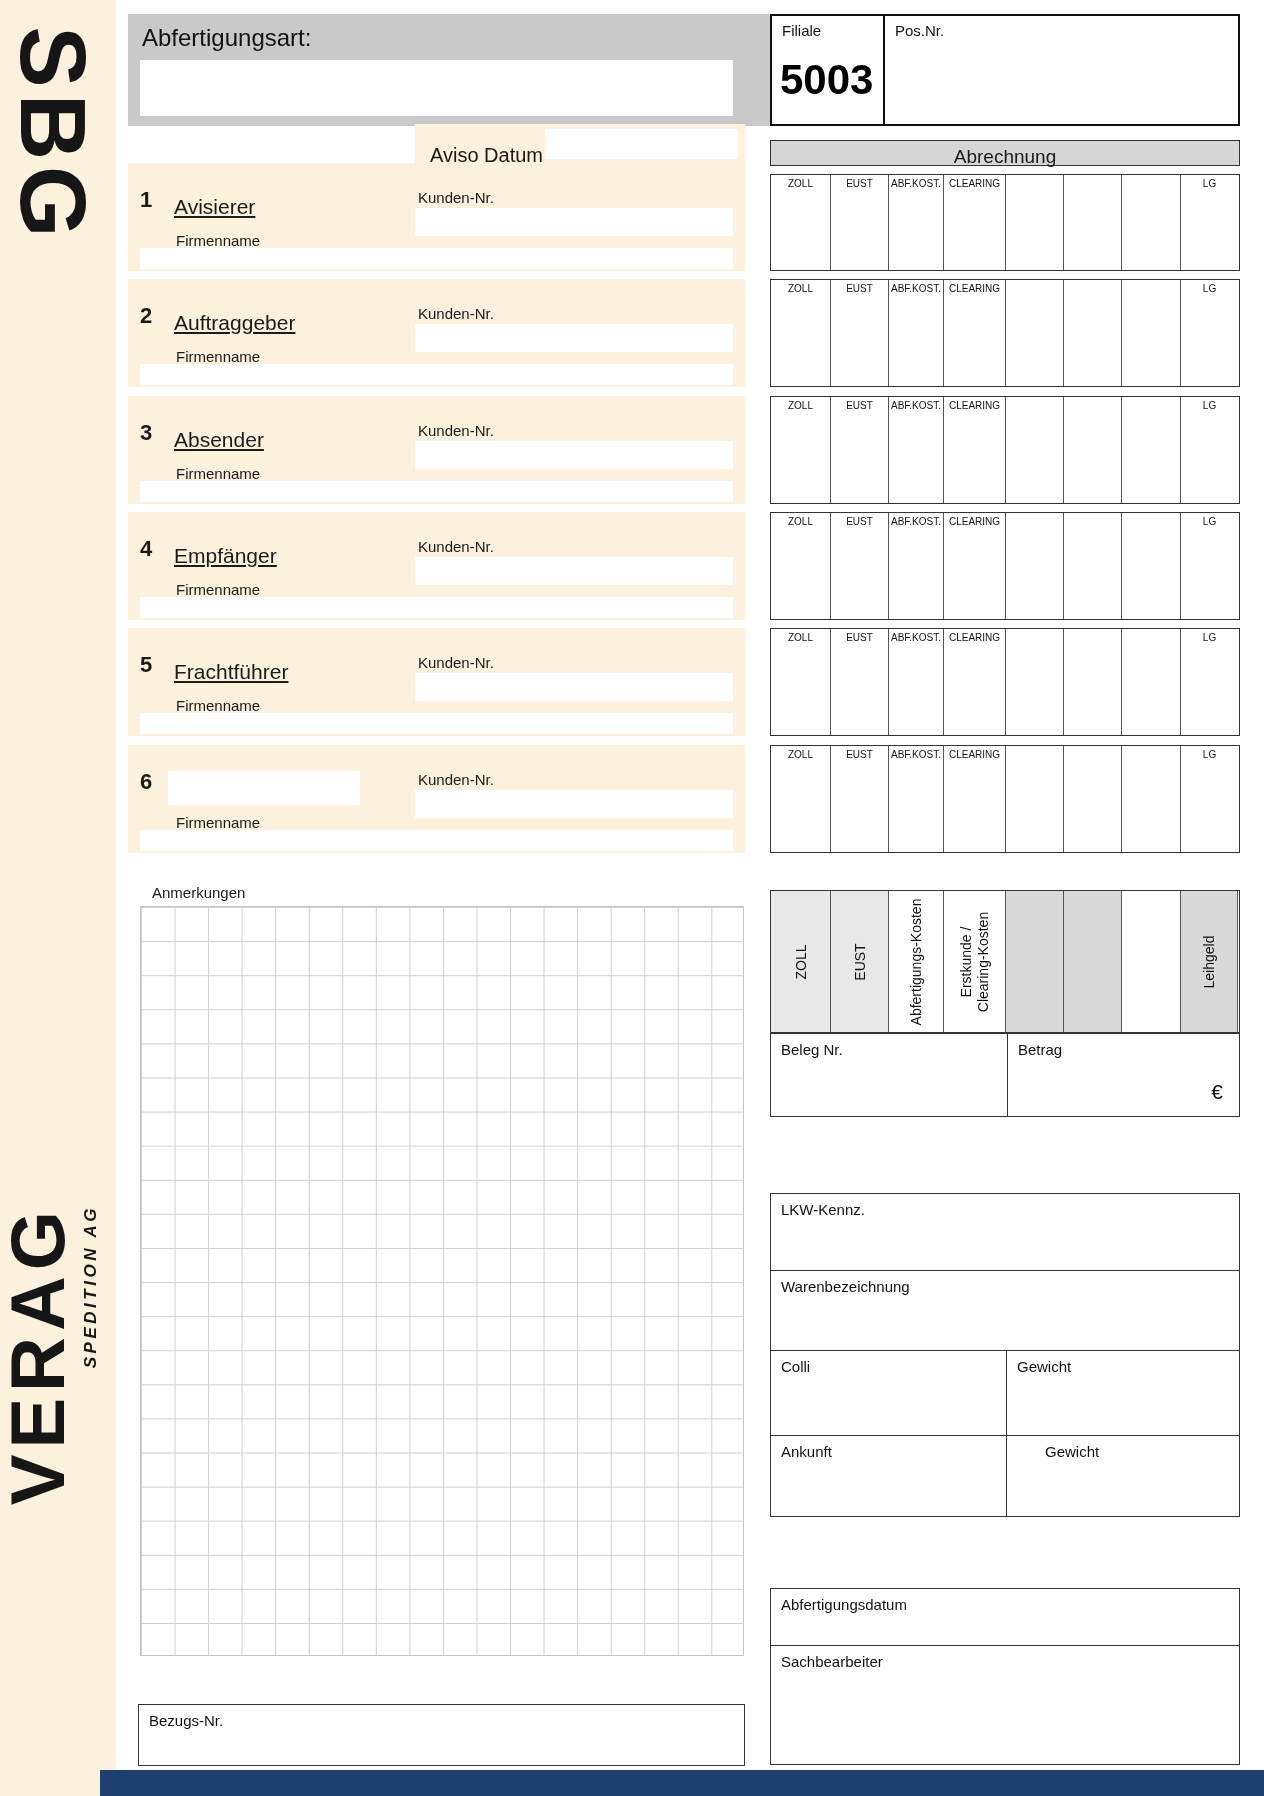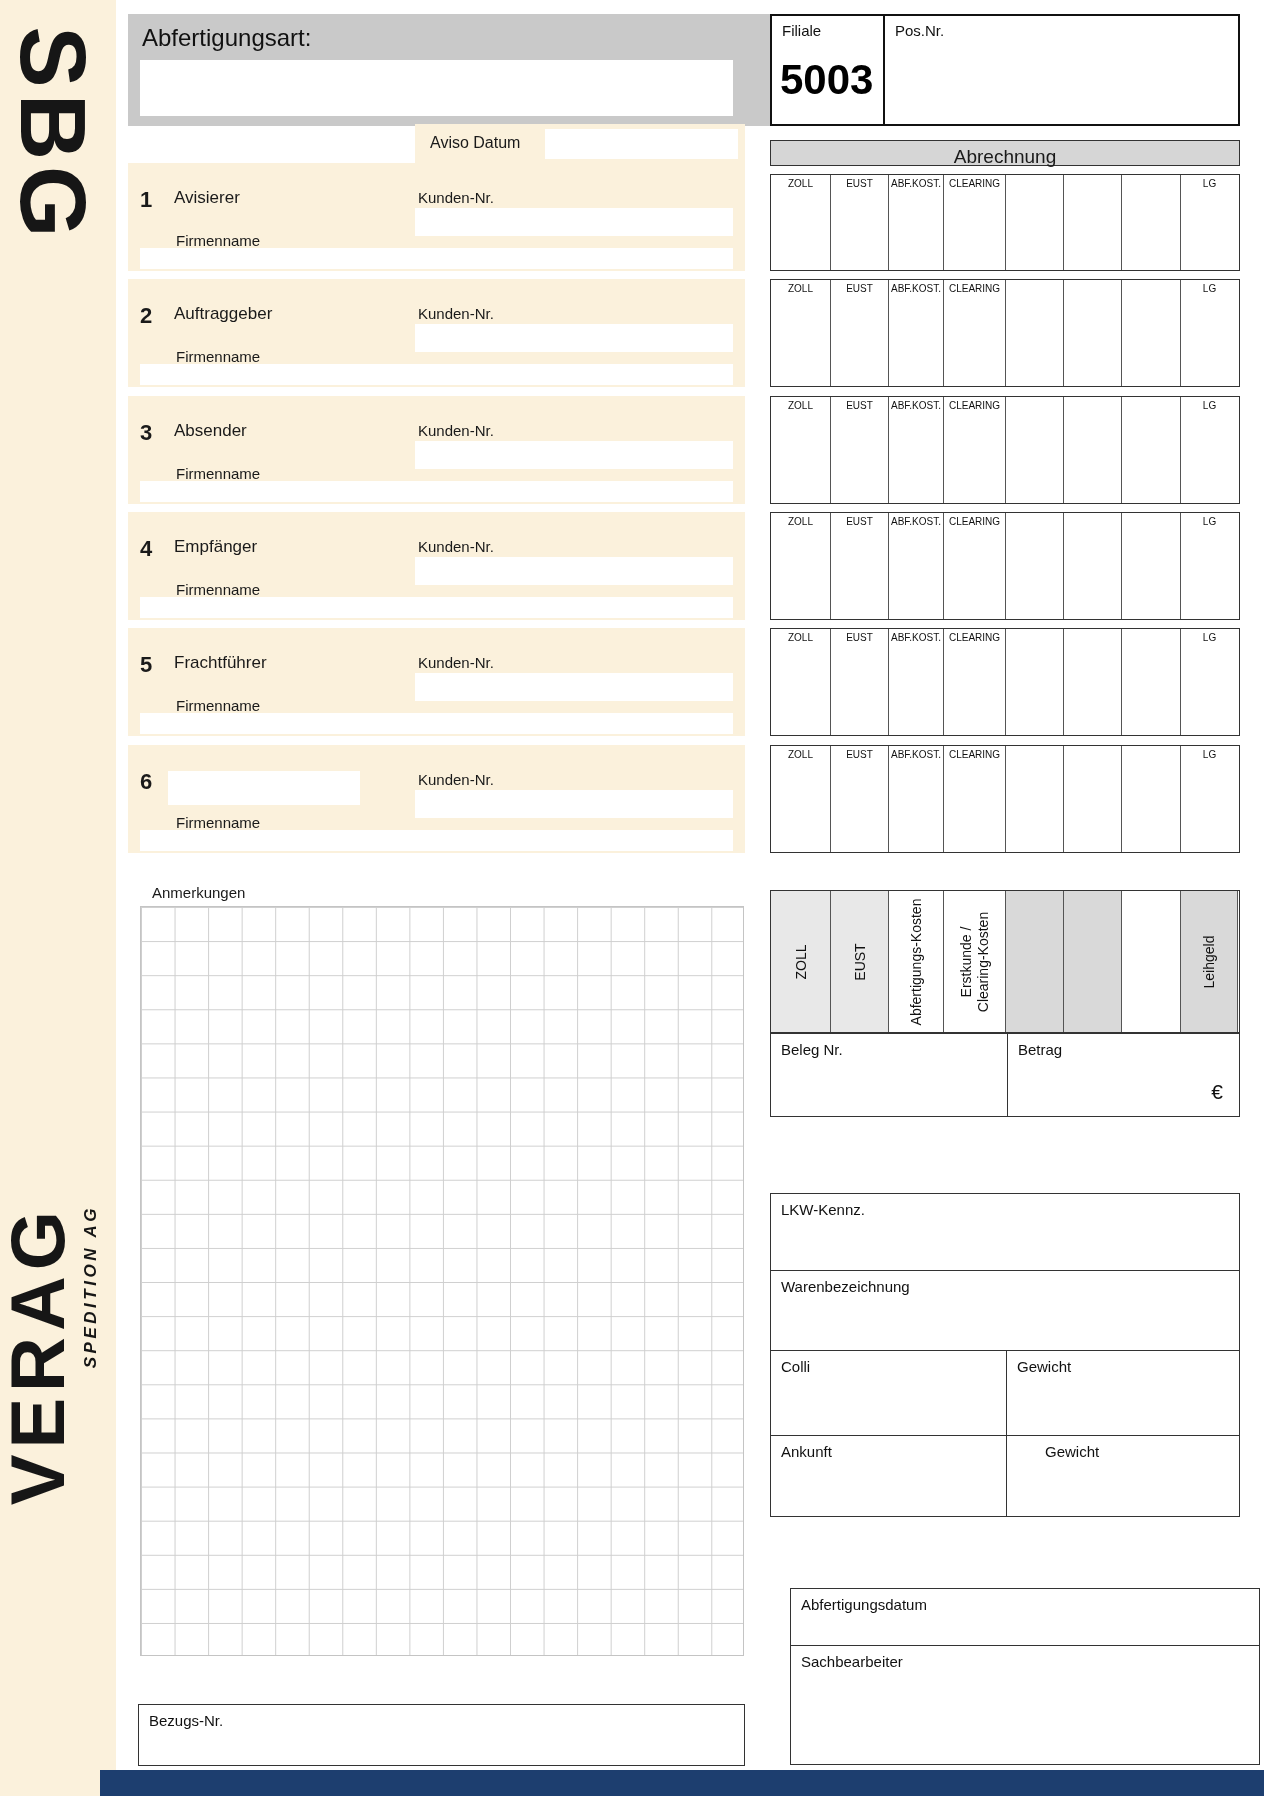--- a/index.html
+++ b/index.html
@@ -24,28 +24,28 @@
 
   .filiale-box { position:absolute; left:770px; top:14px; width:470px; height:112px;
                  border:2px solid #111; background:#fff; }
   .filiale-cell { position:absolute; left:0; top:0; width:113px; height:100%; border-right:2px solid #111;padding-left:12px; }
   .small-label { position:absolute; left:10px; top:6px; font-size:15px; color:#111; }
   .filiale-value { position:absolute; left:8px; top:40px; font-size:42px; font-weight:bold; color:#000; }
   .posnr-cell { position:absolute; left:113px; top:0; right:0; height:100%; }
 
   
   .aviso-block { position:absolute; left:415px; top:124px; width:330px; height:39px; background:#fbf1dc; }
-  .aviso-label { position:absolute; left:15px; top:10px; font-size:16px; }
+  .aviso-label { position:absolute; left:15px; top:20px; font-size:20px; }
   .aviso-input { position:absolute; left:130px; top:5px; width:193px; height:30px; background:#ffffff; }
 
   
   .party-row { position:absolute; left:128px; width:617px; height:108px; background:#fbf1dc; }
   .pr1{top:163px}.pr2{top:279px}.pr3{top:396px}.pr4{top:512px}.pr5{top:628px}.pr6{top:745px}
   .p-num   { position:absolute; left:12px; top:24px; font-size:22px; font-weight:bold; }
-  .p-title { position:absolute; left:46px; top:25px; font-size:17px; }
+  .p-title { position:absolute; left:46px; top:32px; font-size:21px;text-decoration:underline; }
   .p-title-input { position:absolute; left:40px; top:26px; width:192px; height:34px; background:#ffffff; }
   .p-kunden-label { position:absolute; left:290px; top:26px; font-size:15px; }
   .p-kunden-input { position:absolute; left:287px; top:45px; width:318px; height:28px; background:#ffffff; }
   .p-firma-label  { position:absolute; left:24px; top:69px; font-size:15px;margin-left:24px; }
   .p-firma-input  { position:absolute; left:12px; top:85px; width:593px; height:21px; background:#ffffff; }
 
   
   .abr-header { position:absolute; left:770px; top:140px; width:470px; height:26px; background:#d6d6d6;
                 border:1.5px solid #333; text-align:center; line-height:31px; font-size:19px; }
   .abr-row { position:absolute; left:770px; width:470px; border:1.5px solid #333; background:#fff; display:flex; }
@@ -82,21 +82,21 @@
 
   
   .cargo-box { position:absolute; left:770px; top:1193px; width:470px; border:1.5px solid #333; background:#fff; }
   .cargo-row { position:relative; border-bottom:1.5px solid #333; }
   .cargo-row:last-child { border-bottom:none;gap:28px; }
   .cr-lkw { height:77px; } .cr-waren { height:80px; }
   .cr-split { height:85px; display:flex; } .cr-split2 { height:80px; display:flex; }
   .split-cell { width:236px; border-right:1.5px solid #333; position:relative; }
   .split-cell2 { flex:1; position:relative; }
 
-  .proc-box { position:absolute; left:770px; top:1588px; width:470px; border:1.5px solid #333; background:#fff;margin-left:20px; }
+  .proc-box { position:absolute; left:770px; top:1588px; width:470px; border:1.5px solid #333; background:#fff; }
   .proc-row1 { position:relative; height:57px; border-bottom:1.5px solid #333; }
   .proc-row2 { position:relative; height:118px; }
 
   .bezugs-box { position:absolute; left:138px; top:1704px; width:607px; height:62px;
                 border:1.5px solid #333; background:#fff; }
 
   .blue-bar { position:absolute; left:100px; top:1770px; width:1164px; height:26px; background:#1d3e6f; }
 </style>
 </head>
 <body>

